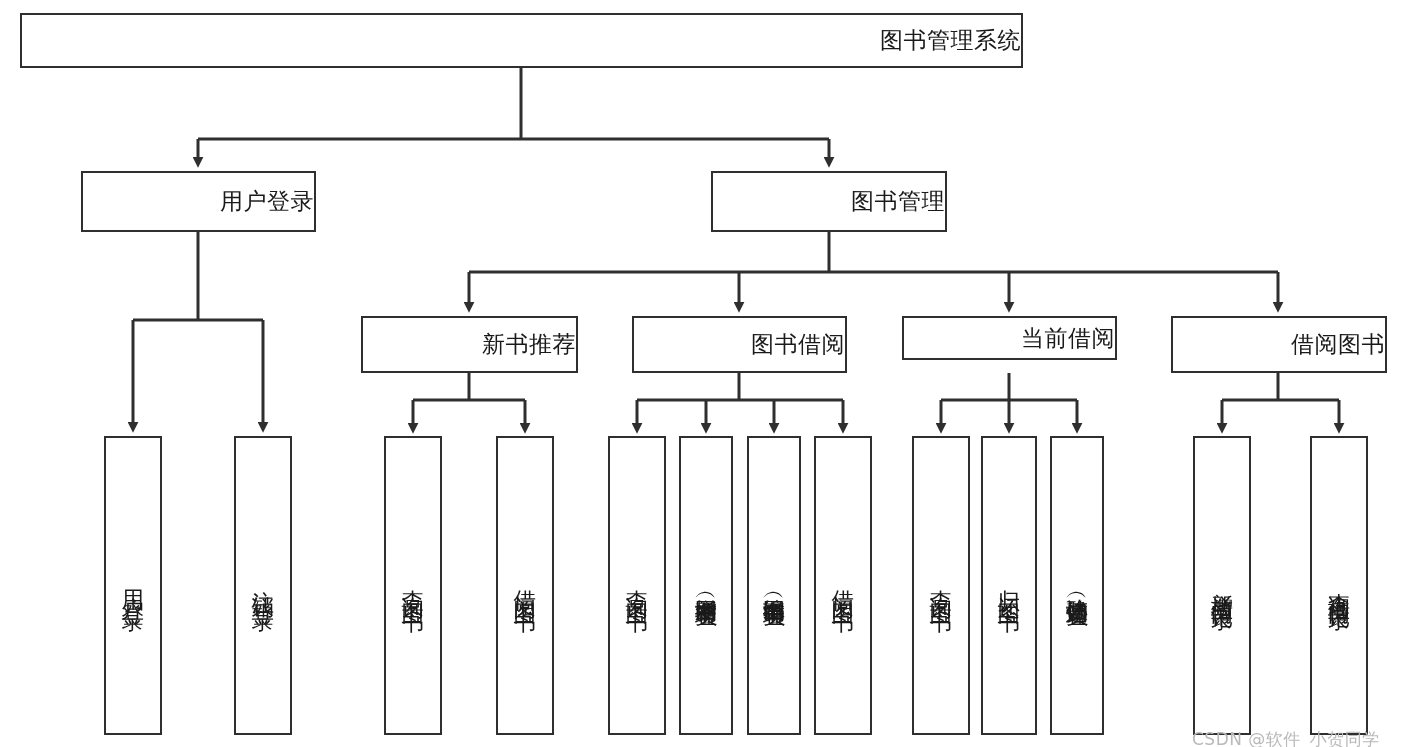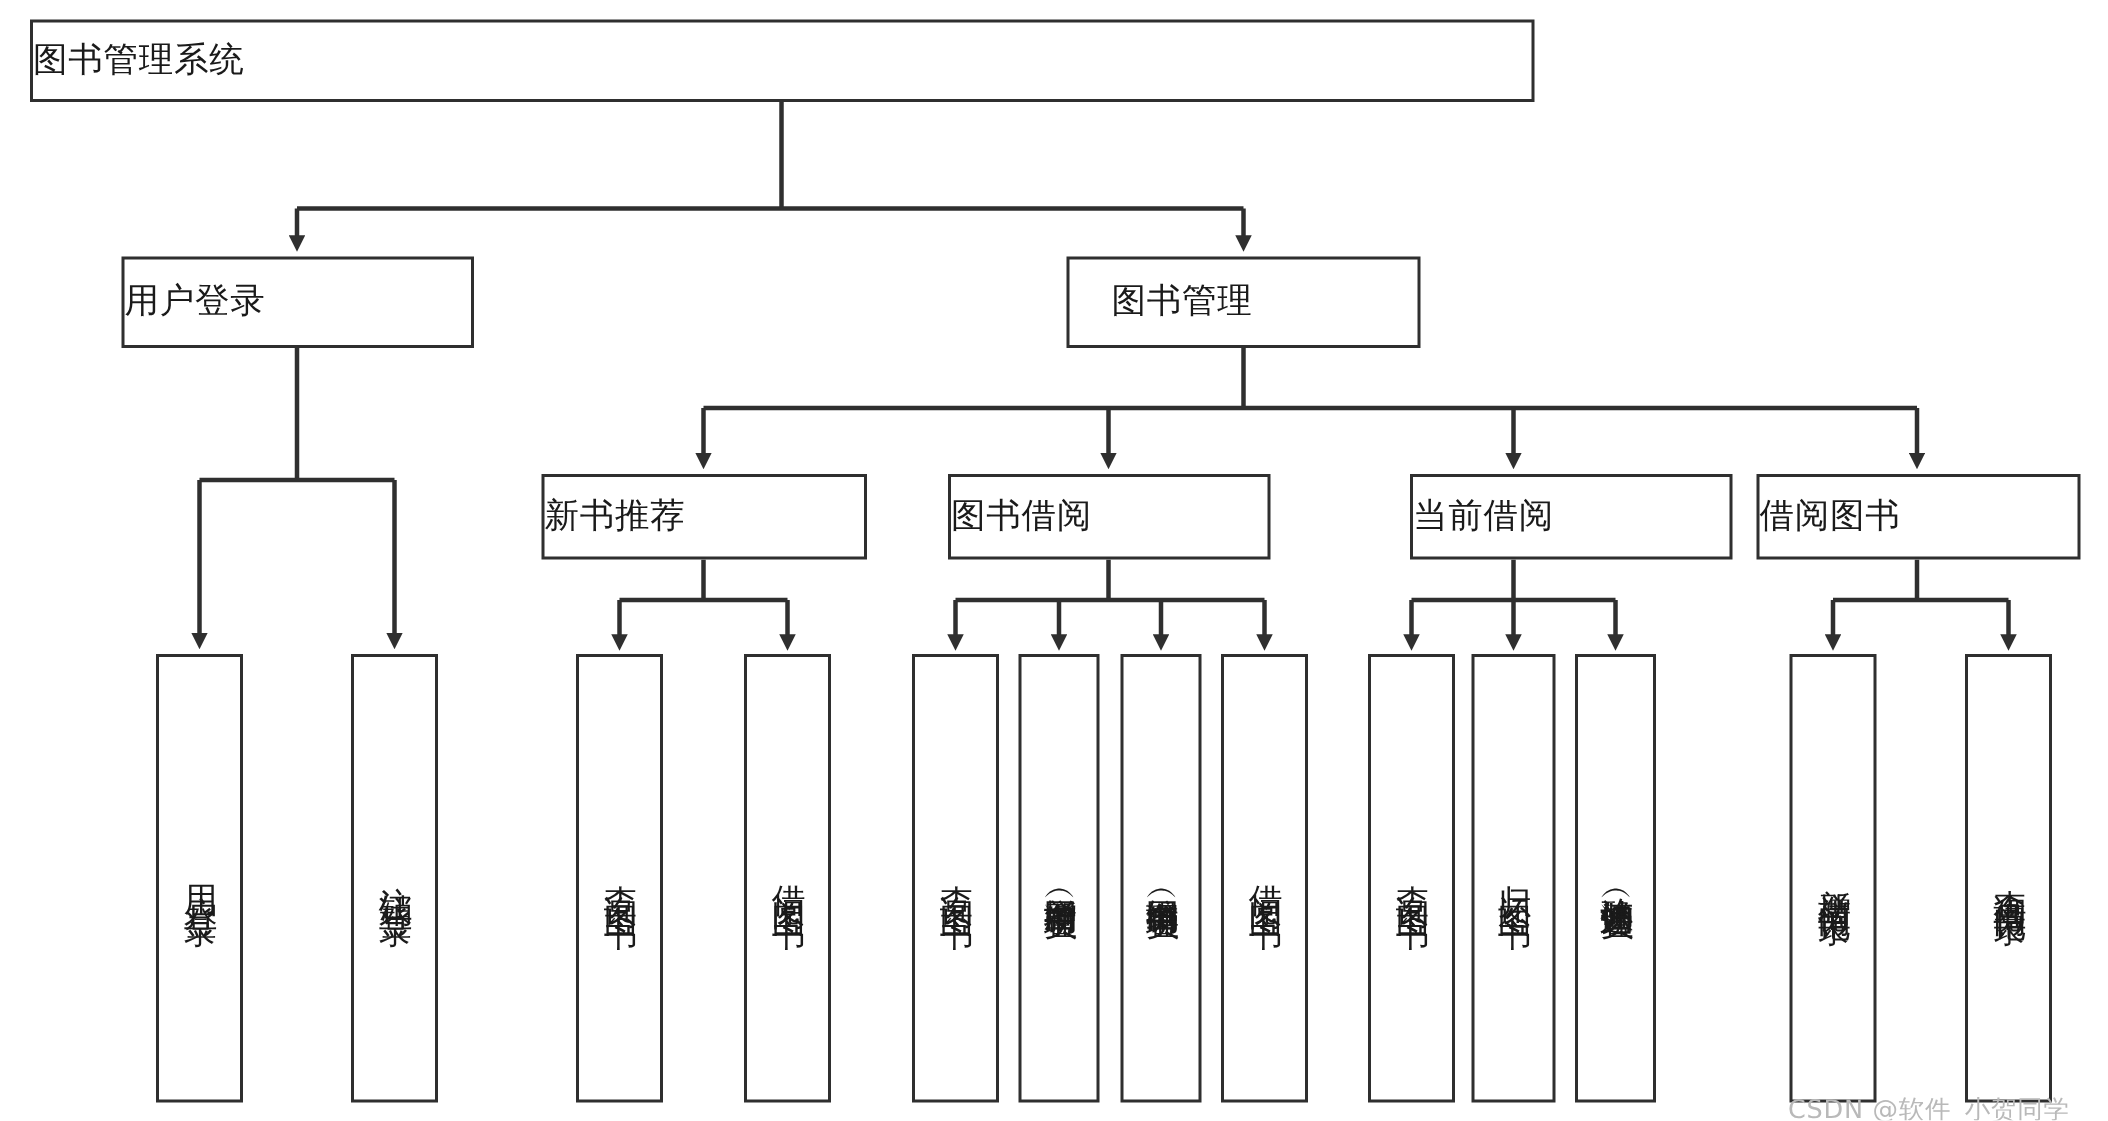--- a/index.html
+++ b/index.html
@@ -24,21 +24,21 @@
     width: 1405px;
     height: 747px;
   }
   .node {
     position: absolute;
     box-sizing: border-box;
     background: #ffffff;
     border: 2.5px solid #2f2f2f;
     display: flex;
     align-items: center;
-    justify-content: flex-start;
+    justify-content: flex-end;
     overflow: hidden;
   }
   .node .label {
     color: #1a1a1a;
     line-height: 1.15;
     text-align: center;
     white-space: pre;
   }
   .node.horiz .label {
     font-size: 23px;
@@ -138,21 +138,21 @@
   <div class="node horiz" style="left:711px; top:171px; width:236px; height:61px;padding-left:28px;">
     <span class="label">图书管理</span>
   </div>
 
   <div class="node horiz" style="left:632px; top:316px; width:215px; height:57px;">
     <span class="label">图书借阅</span>
   </div>
   <div class="node horiz" style="left:361px; top:316px; width:217px; height:57px;">
     <span class="label">新书推荐</span>
   </div>
-  <div class="node horiz" style="left:940px; top:316px; width:215px; height:57px;">
+  <div class="node horiz" style="left:902px; top:316px; width:215px; height:44px;">
     <span class="label">当前借阅</span>
   </div>
   <div class="node horiz" style="left:1171px; top:316px; width:216px; height:57px;">
     <span class="label">借阅图书</span>
   </div>
 
   <div class="node vert" style="left:104px; top:436px; width:58px; height:299px;">
     <span class="label">用户登录</span>
   </div>
   <div class="node vert" style="left:234px; top:436px; width:58px; height:299px;">

